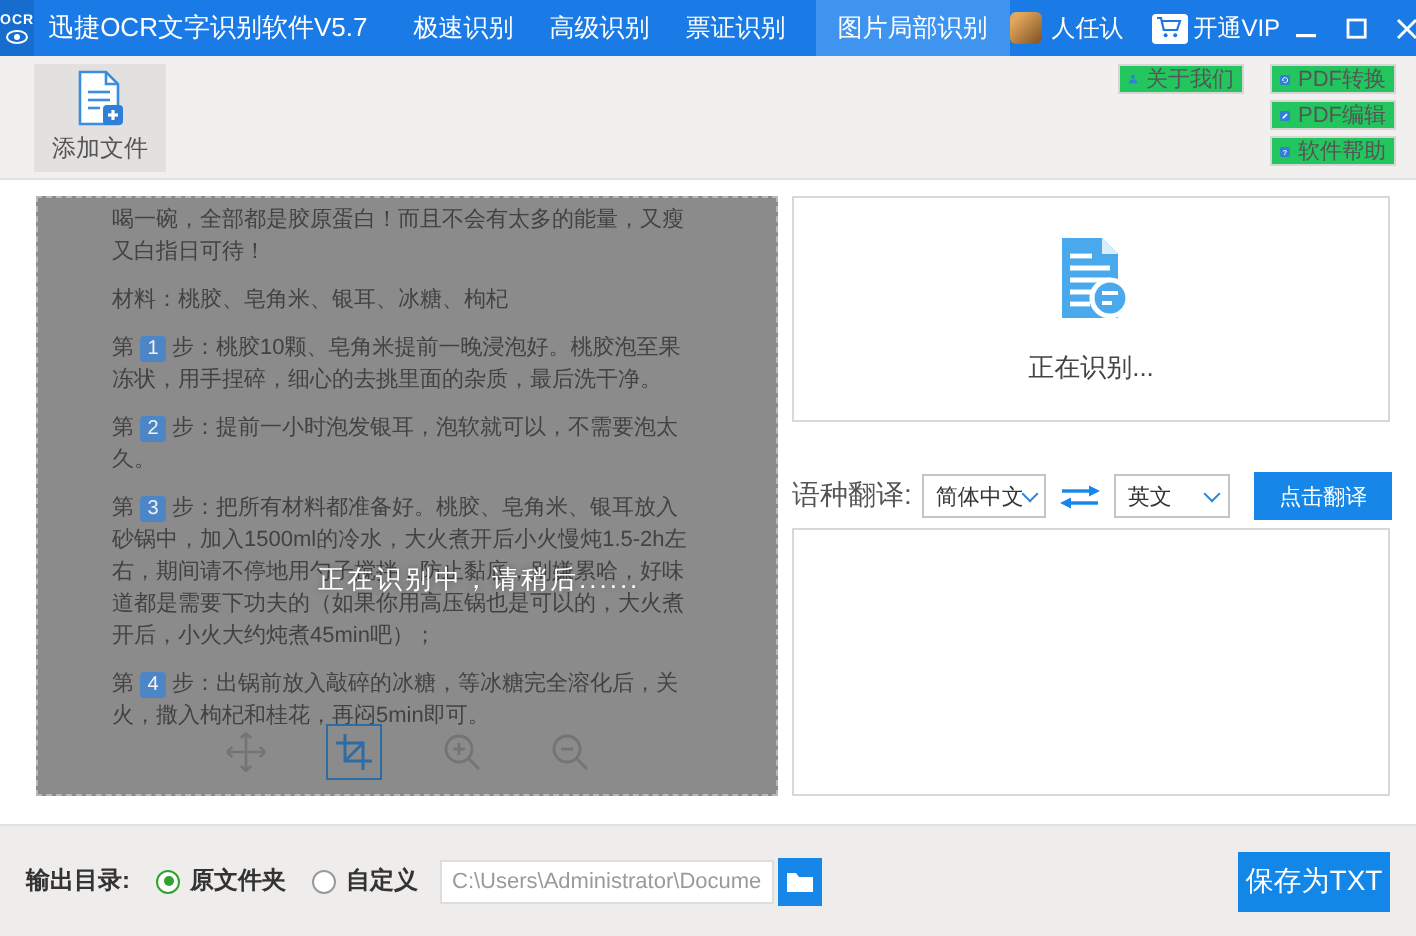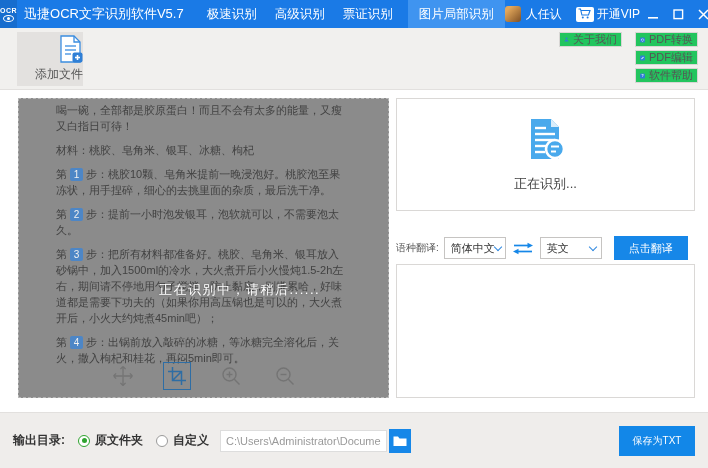--- a/index.html
+++ b/index.html
@@ -18,56 +18,56 @@
   .menu.active { background:#3f94f0; margin-left:6px; padding:0 11px; }
   .titlebar-right { margin-left:auto; display:flex; align-items:center; padding-right:4px; }
   .avatar { width:16px; height:16px; border-radius:3px; background:linear-gradient(135deg,#e2a75b 20%,#8a5a2b 90%); margin-right:5px; }
   .account { font-size:12px; white-space:nowrap; }
   .cart-box { width:18px; height:15px; background:#fff; border-radius:2px; display:flex; align-items:center; justify-content:center; margin-left:14px; margin-right:3px; }
   .vip { font-size:12px; white-space:nowrap; }
   .win-btn { width:23px; height:22px; display:flex; align-items:center; justify-content:center; margin-left:2px; cursor:pointer; }
 
   
   .toolbar { position:absolute; top:28px; left:0; right:0; height:62px; background:#f1f0ee; border-bottom:1px solid #e2e0de; }
-  .add-file-btn { position:absolute; left:17px; top:4px; width:66px; height:54px; background:#e3e1df; display:flex; flex-direction:column; align-items:flex-end; justify-content:center; gap:3px; font-size:12px; color:#555; cursor:pointer; }
+  .add-file-btn { position:absolute; left:17px; top:4px; width:66px; height:54px; background:#e3e1df; display:flex; flex-direction:column; align-items:center; justify-content:center; gap:3px; font-size:12px; color:#555; cursor:pointer; }
   .tb-box { display:flex; align-items:center; gap:4px; background:#22c55e; border:1px solid #d8d6d4; font-size:11px; color:#555; padding:0 4px; height:15px; width:63px; cursor:pointer; white-space:nowrap; }
   .tb-about { position:absolute; left:559px; top:4px; }
   .tb-col { position:absolute; left:635px; top:4px; display:flex; flex-direction:column; gap:3px; }
 
   
   .preview-panel { position:absolute; left:18px; top:98px; width:371px; height:300px; background:#8b8b8b; border:1px dashed #b8b8b8; overflow:hidden; }
   .doc-text { position:absolute; top:-5px; left:37px; width:292px; font-size:11px; line-height:16px; color:#424242; }
   .doc-para { margin:8px 0; }
   .step-badge { display:inline-block; background:#4d86c6; color:#f0f0f0; width:13px; height:13px; line-height:13px; text-align:center; border-radius:2px; font-size:10px; margin:0 3px; }
   .overlay-text { position:absolute; left:140px; top:182px; color:#fff; font-size:13px; letter-spacing:1.5px; text-shadow:0 0 3px rgba(0,0,0,0.35); white-space:nowrap; }
   .preview-tools { position:absolute; bottom:7px; left:0; right:0; display:flex; justify-content:center; align-items:center; gap:26px; }
   .tool { width:28px; height:28px; display:flex; align-items:center; justify-content:center; cursor:pointer; }
   .tool.selected { border:1px solid #2e6da4; }
 
   
   .status-box { position:absolute; left:396px; top:98px; width:299px; height:113px; background:#fff; border:1px solid #dad8d6; display:flex; flex-direction:column; align-items:center; justify-content:center; gap:9px; }
   .status-text { font-size:13px; color:#444; }
   .translate-row { position:absolute; left:396px; top:236px; width:300px; height:24px; display:flex; align-items:center; }
-  .tr-label { font-size:10px; color:#555; margin-right:5px; white-space:nowrap; }
+  .tr-label { font-size:14px; color:#555; margin-right:5px; white-space:nowrap; }
   .lang-select { width:62px; height:22px; background:#fff; border:1px solid #c6c4c2; display:flex; align-items:center; justify-content:space-between; padding:0 5px 0 6px; font-size:11px; color:#333; cursor:pointer; white-space:nowrap; }
   .chev { width:6px; height:6px; border-right:1.6px solid #2f88e0; border-bottom:1.6px solid #2f88e0; transform:rotate(45deg); margin-top:-3px; flex:none; }
   .swap { margin:0 6px; display:flex; align-items:center; cursor:pointer; }
   .translate-btn { margin-left:12px; width:74px; height:24px; background:#1687e8; border:none; color:#fff; font-size:11px; cursor:pointer; font-family:inherit; }
   .result-box { position:absolute; left:396px; top:264px; width:299px; height:134px; background:#fff; border:1px solid #dad8d6; }
 
   
   .bottom-bar { position:absolute; left:0; right:0; top:412px; height:56px; background:#efedeb; border-top:1px solid #e2e0de; display:flex; align-items:center; padding:0 13px; }
   .out-label { font-size:12px; font-weight:bold; color:#333; white-space:nowrap; }
   .radio-wrap { display:flex; align-items:center; gap:5px; margin-left:13px; font-size:12px; font-weight:bold; color:#333; cursor:pointer; white-space:nowrap; }
   .radio { width:12px; height:12px; border-radius:50%; border:1px solid #9a9a9a; background:#fff; position:relative; flex:none; }
   .radio.checked { border-color:#2fa32f; }
   .radio.checked::after { content:''; position:absolute; left:2.5px; top:2.5px; width:5px; height:5px; border-radius:50%; background:#2fa32f; }
   .path-input { margin-left:11px; width:167px; height:22px; border:1px solid #ddd; background:#fff; font-size:11px; color:#9a9a9a; padding:0 5px; font-family:inherit; }
   .folder-btn { width:22px; height:24px; background:#1687e8; border:none; margin-left:2px; display:flex; align-items:center; justify-content:center; cursor:pointer; }
-  .save-btn { margin-left:auto; width:76px; height:30px; background:#1287e8; color:#fff; border:none; font-size:10px; cursor:pointer; font-family:inherit; }
+  .save-btn { margin-left:auto; width:76px; height:30px; background:#1287e8; color:#fff; border:none; font-size:14px; cursor:pointer; font-family:inherit; }
 </style>
 </head>
 <body>
 
 <div class="window">
 
   <div class="titlebar">
     <div class="logo">
       <span class="logo-ocr">OCR</span>
       <span class="logo-eye"></span>

